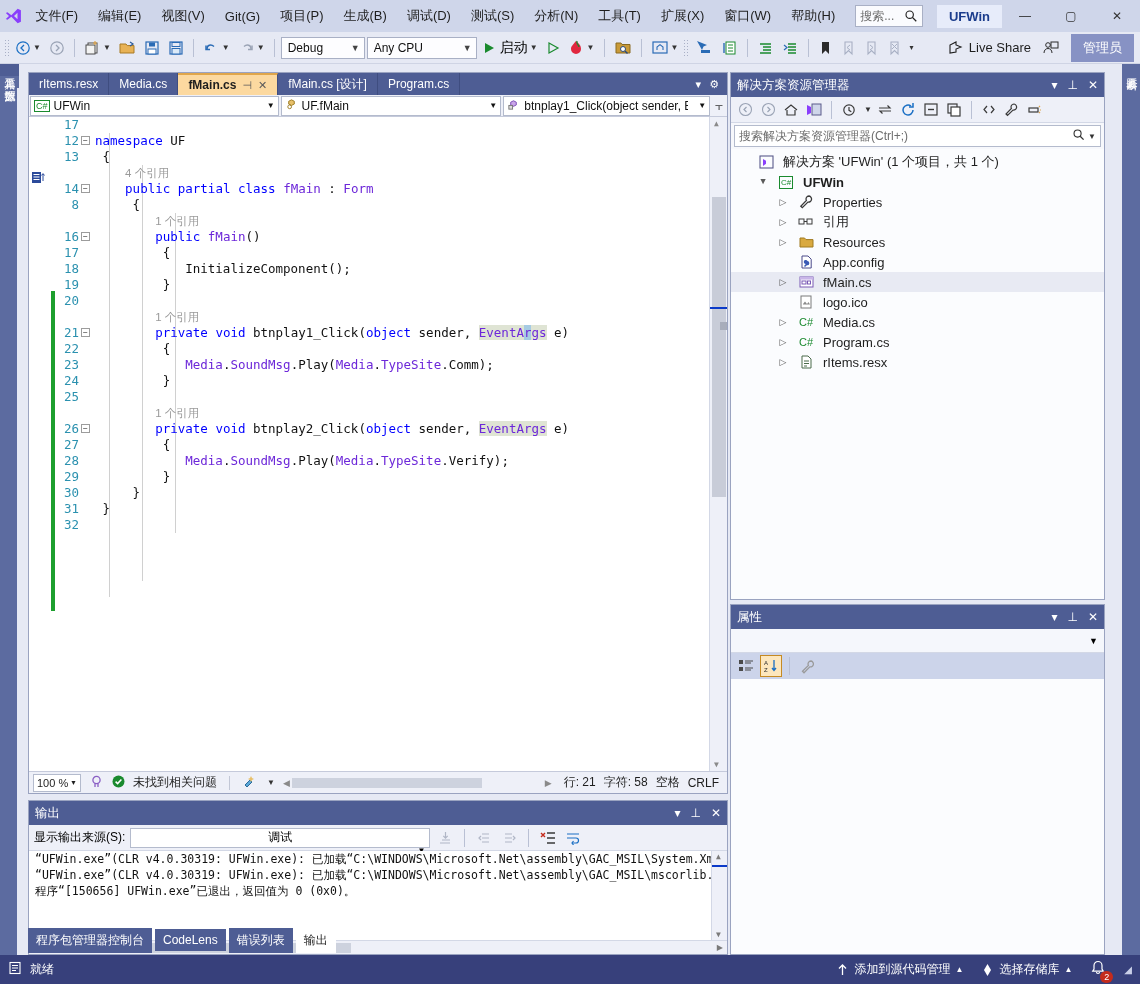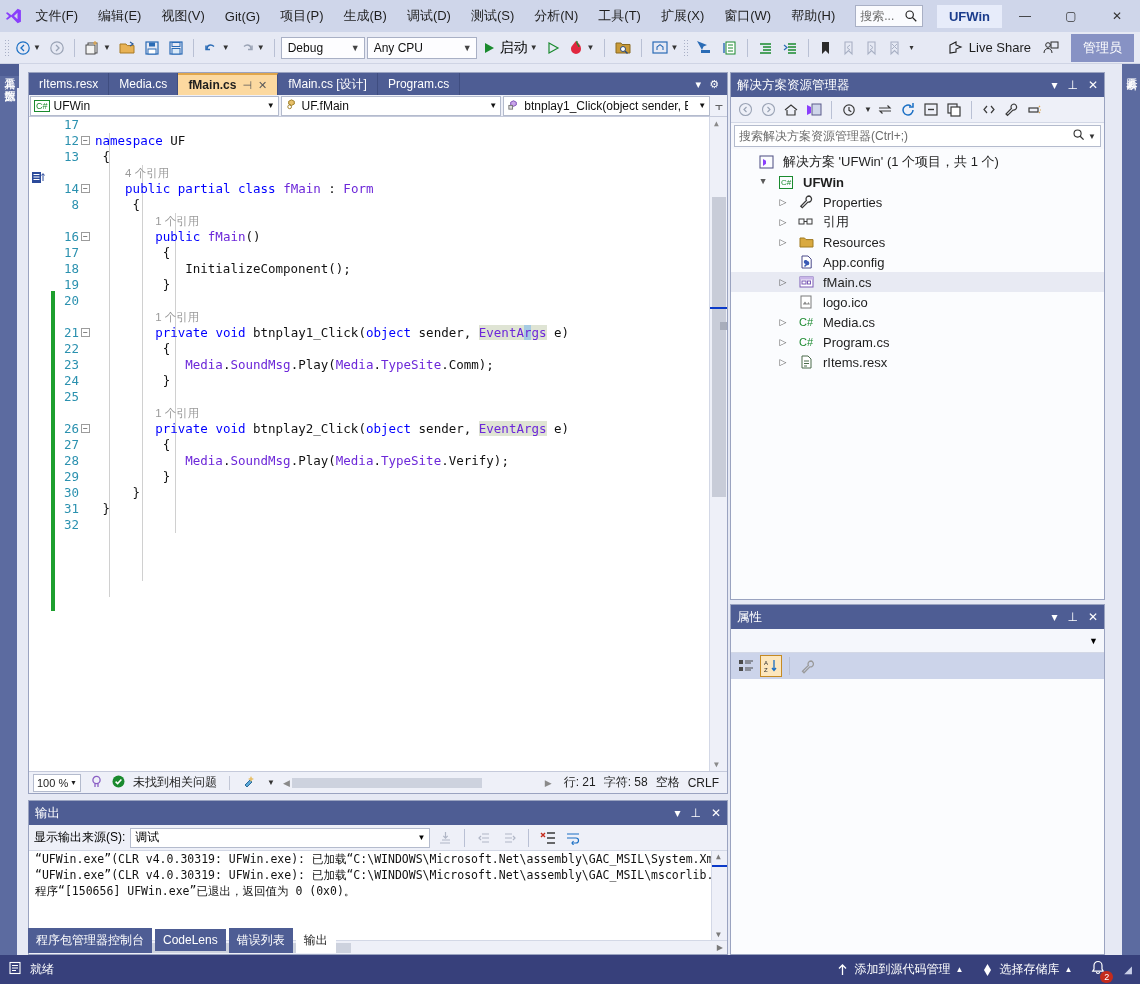--- a/index.html
+++ b/index.html
@@ -167,21 +167,21 @@
   .ptb2.on { border: 1px solid #c58a23; background: #fde7bd; }
 
   
   #output {
     position: absolute; left: 28px; top: 800px; width: 700px; height: 155px;
     background: #fff; border: 1px solid #9aa3c0; display: flex; flex-direction: column;
   }
   #outtoolbar { height: 26px; background: #eef0f8; display: flex; align-items: center; gap: 5px;
                 padding: 0 5px; border-bottom: 1px solid #d3d8e6; font-size: 12px; }
   #outsrc { height: 20px; width: 300px; border: 1px solid #b4bbcd; background: #fff;
-            display: flex; align-items: center; padding: 0 4px; font-size: 12px; }
+            display: flex; align-items: center; padding: 0 4px; font-size: 12px; flex-direction: column; }
   #outtext { flex: 1; background: #fff; position: relative; overflow: hidden;
              font-family: "DejaVu Sans Mono","Liberation Mono", monospace; font-size: 11.5px; color: #111; }
   .oline { height: 16px; line-height: 16px; white-space: pre; padding-left: 6px; }
   #outhscroll { height: 14px; background: #eef0f8; border-top: 1px solid #d3d8e6;
                 display: flex; align-items: center; }
   #outvscroll { position: absolute; right: 0; top: 0; width: 16px; height: 100%;
                 background: #eef0f8; border-left: 1px solid #d3d8e6; }
   #bottomtabs { position: absolute; left: 28px; top: 928px; width: 700px; height: 24px;
                 display: flex; align-items: center; gap: 3px; }
   .btab { font-size: 12px; color: #fff; padding: 4px 8px; background: #4e5d94; }

